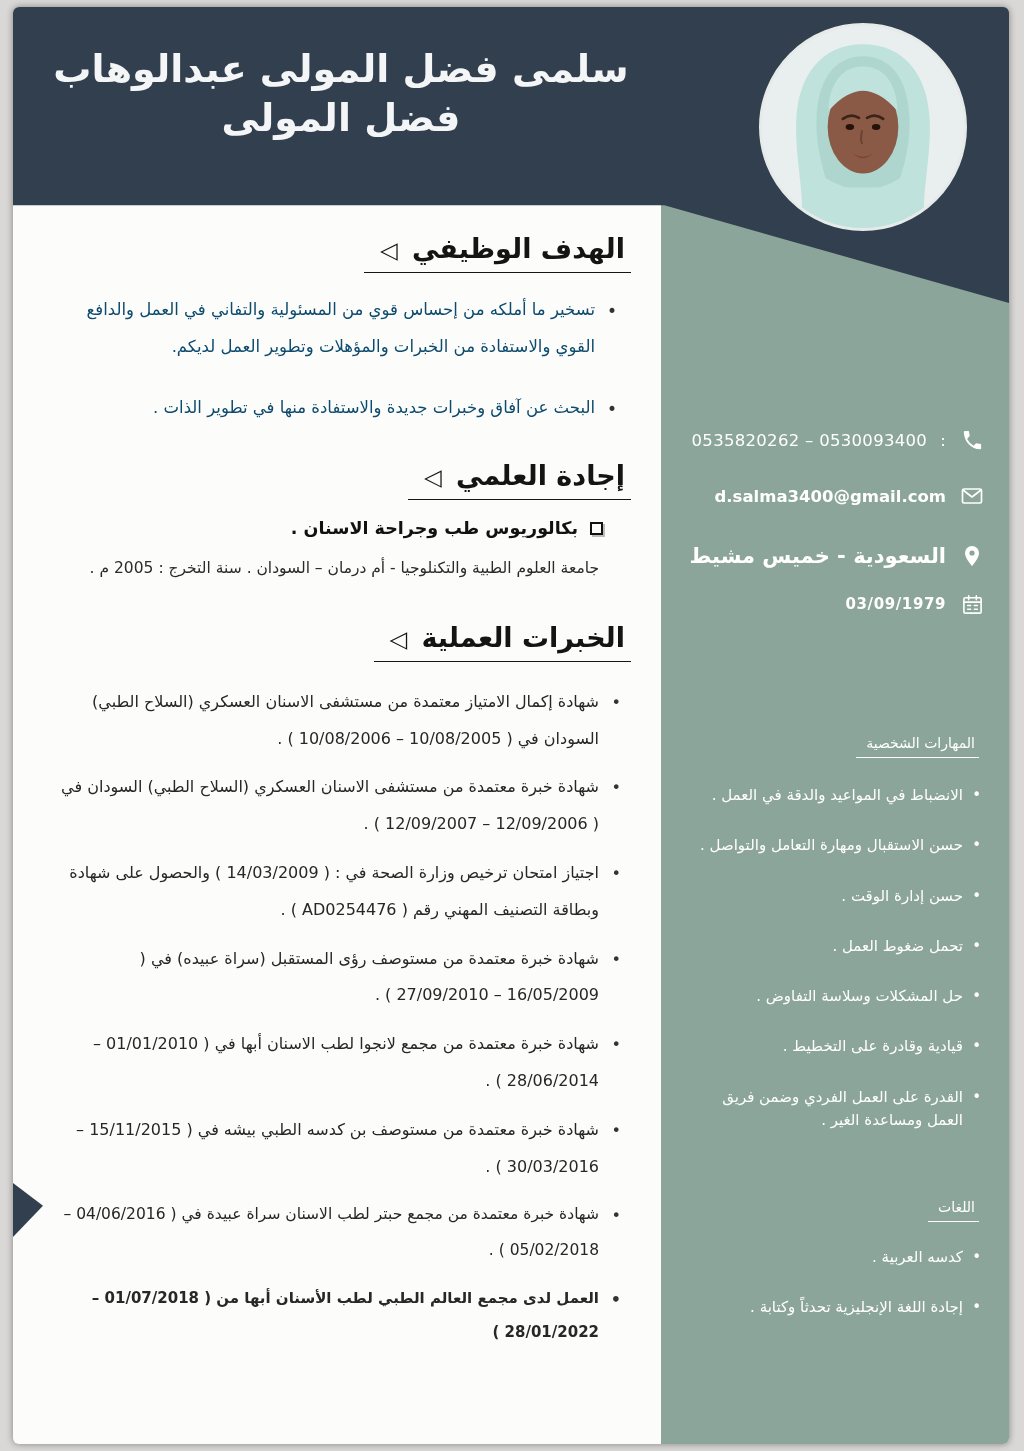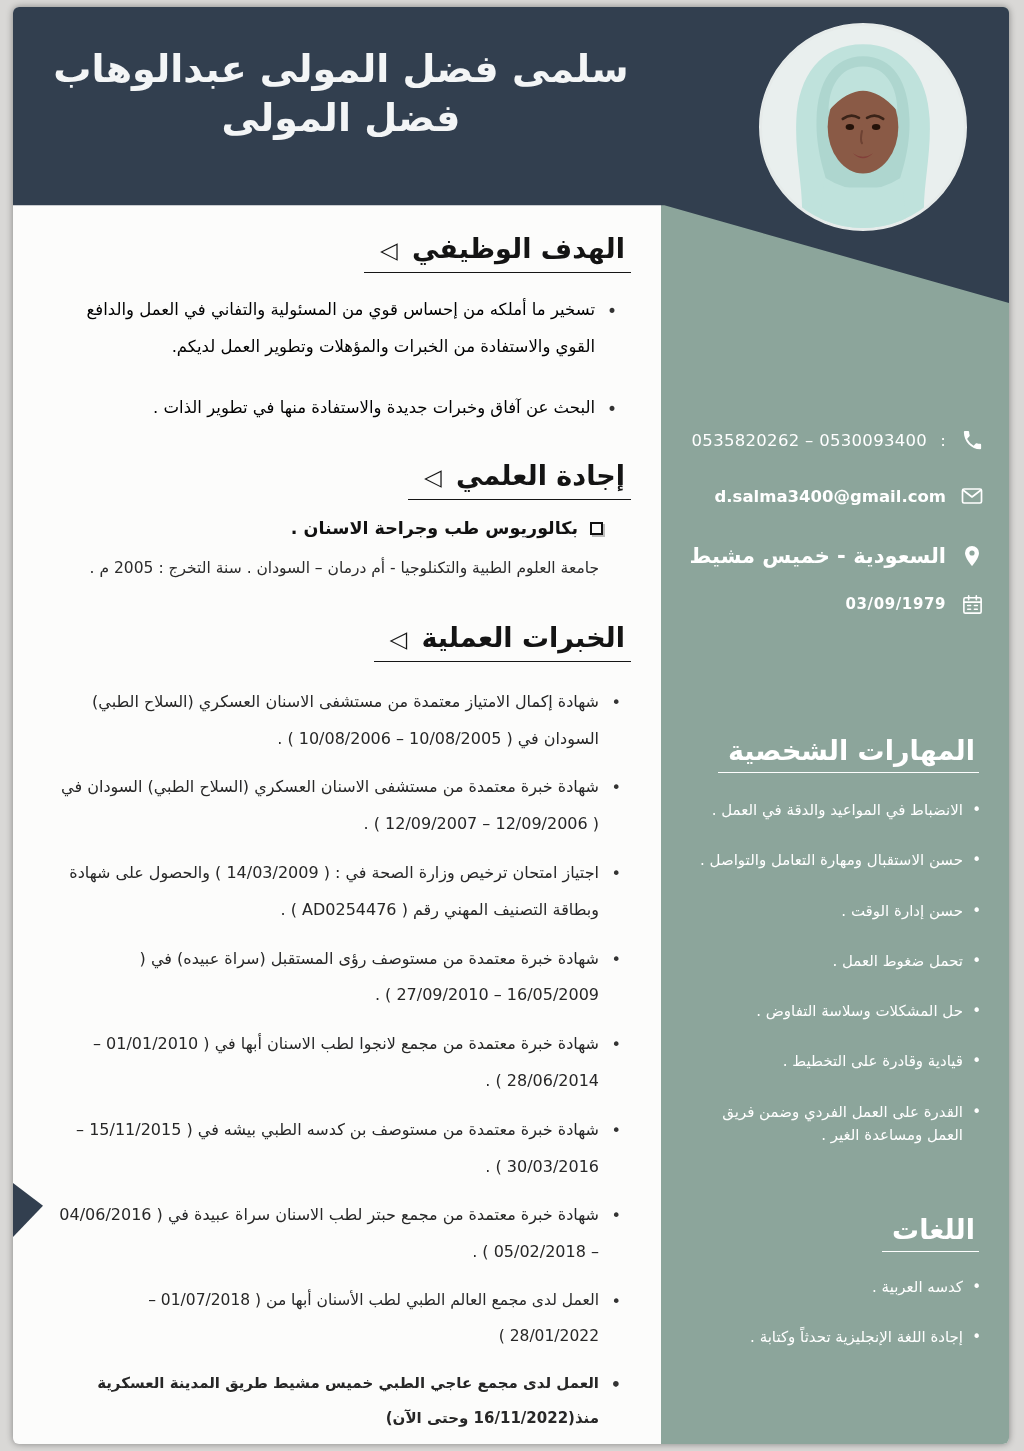--- a/index.html
+++ b/index.html
@@ -13,21 +13,21 @@
   .side-inner { position:absolute; inset:0; direction:rtl; padding:420px 24px 0 26px; color:#fff; }
 
   .c-row { display:flex; align-items:center; gap:13px; }
   .c-row .cicon { width:26px; height:26px; flex:0 0 26px; display:flex; align-items:center; justify-content:center; }
   .c-row.phone { font-size:16.5px; margin-bottom:30px; letter-spacing:.3px; }
   .c-row.email { font-size:16.5px; font-weight:bold; margin-bottom:34px; }
   .c-row.loc   { font-size:21px;  font-weight:bold; margin-bottom:22px; }
   .c-row.dob   { font-size:15px;  font-weight:bold; letter-spacing:.6px; }
   .ltr { direction:ltr; unicode-bidi:isolate; }
 
-  .side-sec-title { display:inline-block; font-size:27px; font-weight:bold;
+  .side-sec-title { display:inline-block; font-size:14px; font-weight:normal;
                     border-bottom:1.6px solid #fff; padding:0 4px 6px 10px; }
   .skills-title { margin:118px 6px 26px 0; }
   .langs-title  { margin:40px 6px 24px 0; }
 
   ul.side-list { list-style:none; }
   ul.side-list li { position:relative; padding-right:22px; font-size:15px; line-height:1.55;
                     margin-bottom:27px; text-align:right; }
   ul.side-list li::before { content:"•"; position:absolute; right:4px; top:0; font-size:15px; }
 
   
@@ -49,21 +49,21 @@
   .main { position:absolute; left:0; top:200px; width:648px; direction:rtl; color:#222; z-index:1;
           padding:26px 30px 30px 46px; }
 
   .sec-head { display:inline-flex; align-items:center; gap:14px; border-bottom:1.6px solid #161616;
               padding:0 6px 8px 16px; margin-bottom:18px; }
   .sec-title { font-size:27px; font-weight:bold; color:#141414; }
   .tri { font-size:23px; line-height:1; transform:translateY(2px); color:#141414; }
 
   ul.dots { list-style:none; padding-right:12px; }
   ul.dots li { position:relative; padding-right:24px; font-size:16.5px; line-height:2.25;
-               margin-bottom:24px; text-align:right; color:#000000; }
+               margin-bottom:24px; text-align:right; color:#0c4a6e; }
   ul.dots li::before { content:"•"; position:absolute; right:2px; top:1px; font-size:17px; color:#333; }
 
   .edu-head, .exp-head { margin-top:10px; }
   .edu-degree { display:flex; align-items:center; gap:12px; padding-right:28px;
                 font-weight:bold; font-size:17.5px; color:#111; margin-bottom:16px;text-align:right; }
   .sq { width:13px; height:13px; border:2.2px solid #111; box-shadow:2px 2px 0 rgba(0,0,0,.25); flex:0 0 13px; }
   .edu-detail { padding-right:32px; font-size:15.5px; color:#2b2b2b; margin-bottom:28px; line-height:1.9; }
 
   ul.exp { list-style:none; padding-right:8px; margin-top:4px; }
   ul.exp li { position:relative; padding-right:24px; font-size:16px; line-height:2.3;
@@ -194,18 +194,17 @@
     </div>
     <ul class="exp">
         <li>شهادة إكمال الامتياز معتمدة من مستشفى الاسنان العسكري (السلاح الطبي) السودان في ( 10/08/2005 – 10/08/2006 ) .</li>
         <li>شهادة خبرة معتمدة من مستشفى الاسنان العسكري (السلاح الطبي) السودان في ( 12/09/2006 – 12/09/2007 ) .</li>
         <li>اجتياز امتحان ترخيص وزارة الصحة في : ( 14/03/2009 ) والحصول على شهادة وبطاقة التصنيف المهني رقم ( AD0254476 ) .</li>
         <li>شهادة خبرة معتمدة من مستوصف رؤى المستقبل (سراة عبيده) في ( 16/05/2009 – 27/09/2010 ) .</li>
         <li>شهادة خبرة معتمدة من مجمع لانجوا لطب الاسنان أبها في ( 01/01/2010 – 28/06/2014 ) .</li>
         <li>شهادة خبرة معتمدة من مستوصف بن كدسه الطبي بيشه في ( 15/11/2015 – 30/03/2016 ) .</li>
         <li>شهادة خبرة معتمدة من مجمع حبتر لطب الاسنان سراة عبيدة في ( 04/06/2016 – 05/02/2018 ) .</li>
         <li>العمل لدى مجمع العالم الطبي لطب الأسنان أبها من ( 01/07/2018 – 28/01/2022 )</li>
-        <li>العمل لدى مجمع عاجي الطبي خميس مشيط طريق المدينة العسكرية منذ(16/11/2022 وحتى الآن)</li>
       </ul>
 
   </div>
 
 </div>
 
 </body></html>

